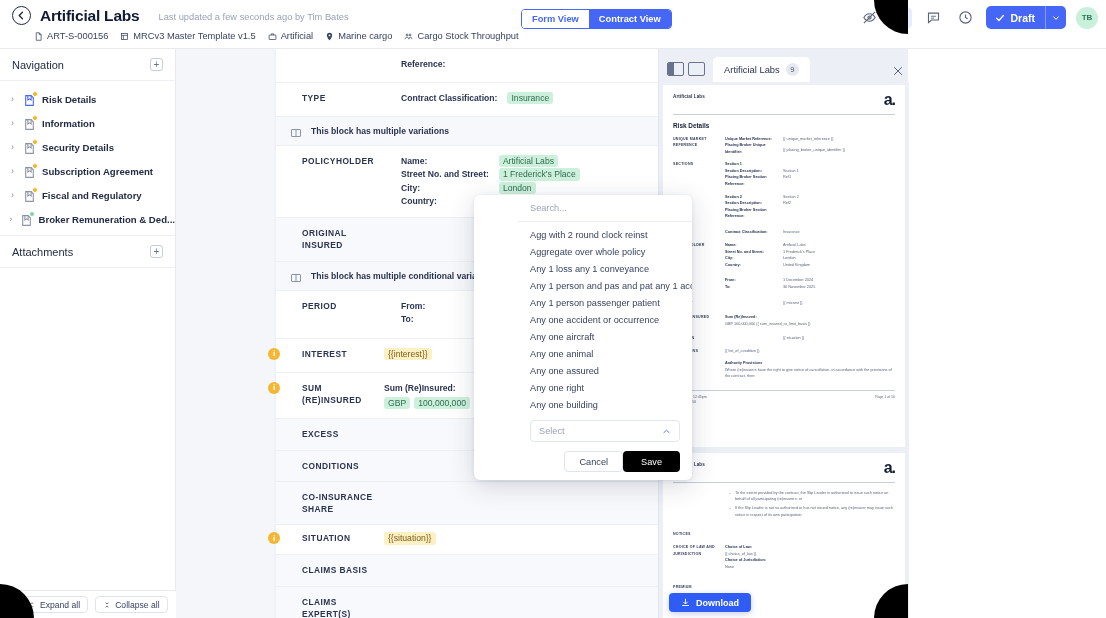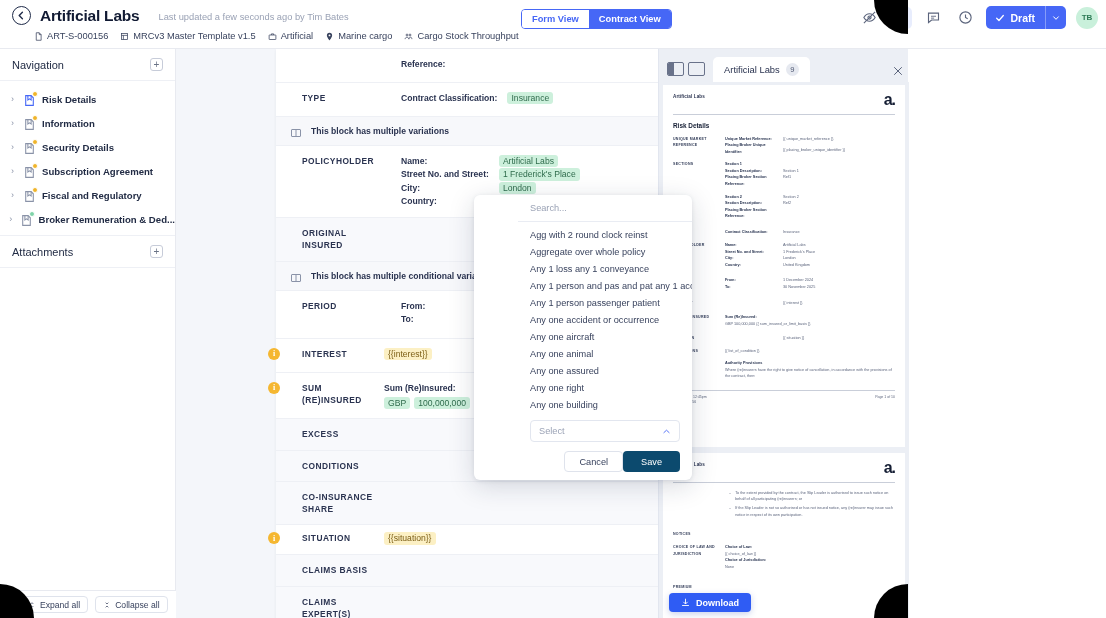--- a/index.html
+++ b/index.html
@@ -167,21 +167,21 @@
   }
   .popup-select span { font-size:9.2px; color:#9aa2b5; }
   .popup-select svg { width:9px; height:9px; color:#4667f6; }
   .popup-actions { display:flex; justify-content:flex-end; padding:9px 12px 0 12px; }
   .btn-cancel {
     height:21px; padding:0 14px; border:1px solid #dfe3ec; border-radius:4px; background:#fff;
     font-size:9.2px; color:#39435e; cursor:pointer; display:flex; align-items:center;
     font-family:"Liberation Sans", sans-serif;
   }
   .btn-save {
-    height:21px; padding:0 18px; border:0; border-radius:4px; background:#0c4a6e;
+    height:21px; padding:0 18px; border:0; border-radius:4px; background:#000000;
     font-size:9.2px; color:#ffffff; cursor:pointer; display:flex; align-items:center;
     font-family:"Liberation Sans", sans-serif;
   }
 
   
   .rpanel {
     position:absolute; right:0; top:49px; width:250px; height:569px;
     background:#eceff5; border-left:1px solid #e2e6ef;
   }
   .rp-tabs {

